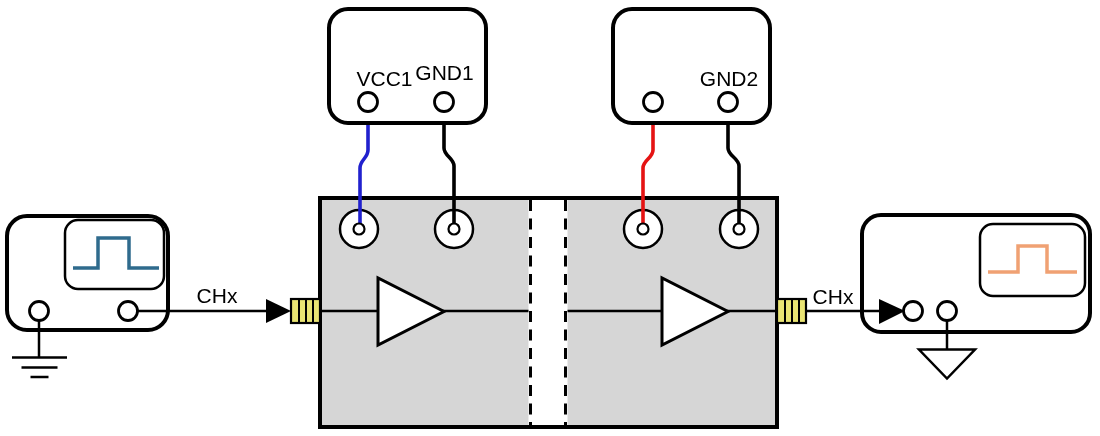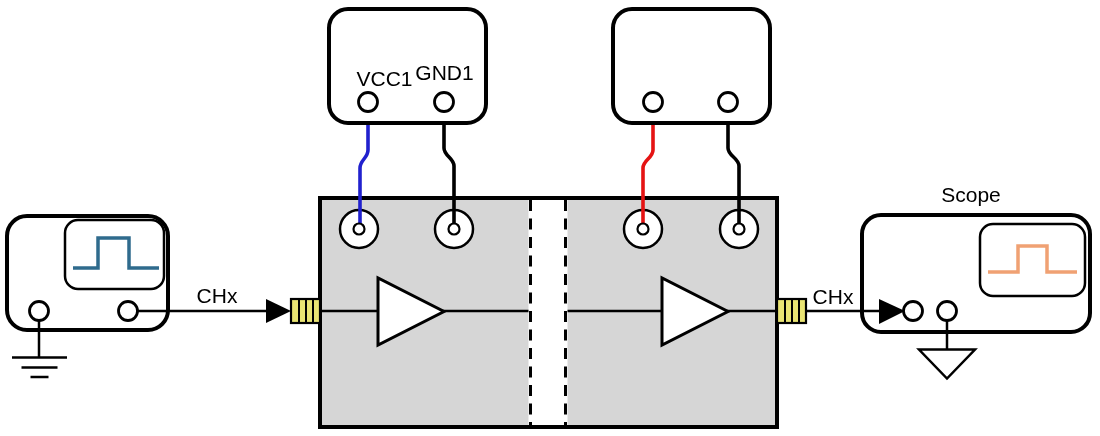--- a/index.html
+++ b/index.html
@@ -102,16 +102,16 @@
       <g stroke="#000" stroke-width="2.5">
         <path d="M947,320.5 V349" fill="none"></path>
         <polygon points="919,349.5 975,349.5 947,378.5" fill="#fff"></polygon>
       </g>
     </g>
   </svg>
 
   <div class="lbl" style="left:181px;top:283px;width:72px;">CHx</div>
   <div class="lbl" style="left:344px;top:66px;width:81px;">VCC1</div>
   <div class="lbl" style="left:404px;top:60px;width:81px;">GND1</div>
+  <div class="lbl" style="left:688px;top:66px;width:82px;">GND2</div>
   <div class="lbl" style="left:797px;top:284px;width:72px;">CHx</div>
-  <div class="lbl" style="left:901px;top:182px;width:140px;">Scope</div>
 
 </div>
 
 </body></html>

